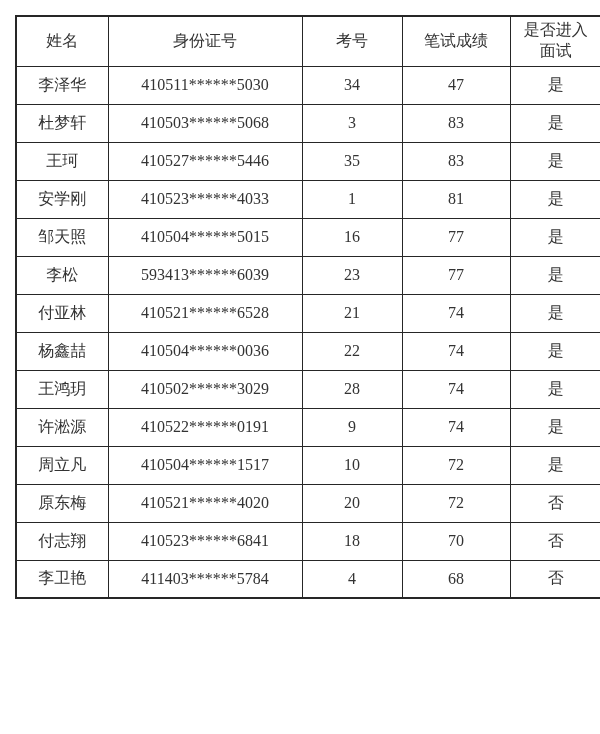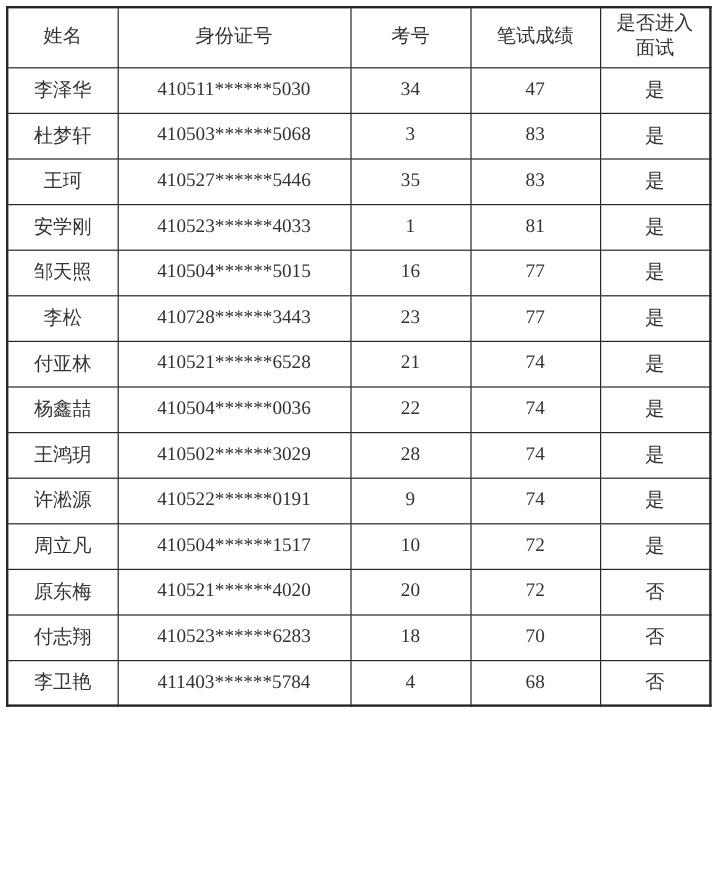--- a/index.html
+++ b/index.html
@@ -7,21 +7,21 @@
     margin: 0;
     padding: 0;
     width: 600px;
     height: 734px;
     background: #ffffff;
     font-family: "Liberation Serif", "DejaVu Serif", serif;
   }
   .page {
     width: 600px;
     height: 734px;
-    padding: 5px;
+    padding: 15px;
   }
   table.score-table {
     border-collapse: collapse;
     table-layout: fixed;
     width: 586px;
     border: 2px solid #262626;
   }
   table.score-table th,
   table.score-table td {
     border: 1px solid #262626;
@@ -100,21 +100,21 @@
         </tr>
         <tr>
           <td>邹天照</td>
           <td>410504******5015</td>
           <td>16</td>
           <td>77</td>
           <td>是</td>
         </tr>
         <tr>
           <td>李松</td>
-          <td>410728******3443</td>
+          <td>593413******6039</td>
           <td>23</td>
           <td>77</td>
           <td>是</td>
         </tr>
         <tr>
           <td>付亚林</td>
           <td>410521******6528</td>
           <td>21</td>
           <td>74</td>
           <td>是</td>
@@ -149,21 +149,21 @@
         </tr>
         <tr>
           <td>原东梅</td>
           <td>410521******4020</td>
           <td>20</td>
           <td>72</td>
           <td>否</td>
         </tr>
         <tr>
           <td>付志翔</td>
-          <td>410523******6283</td>
+          <td>410523******6841</td>
           <td>18</td>
           <td>70</td>
           <td>否</td>
         </tr>
         <tr>
           <td>李卫艳</td>
           <td>411403******5784</td>
           <td>4</td>
           <td>68</td>
           <td>否</td>

